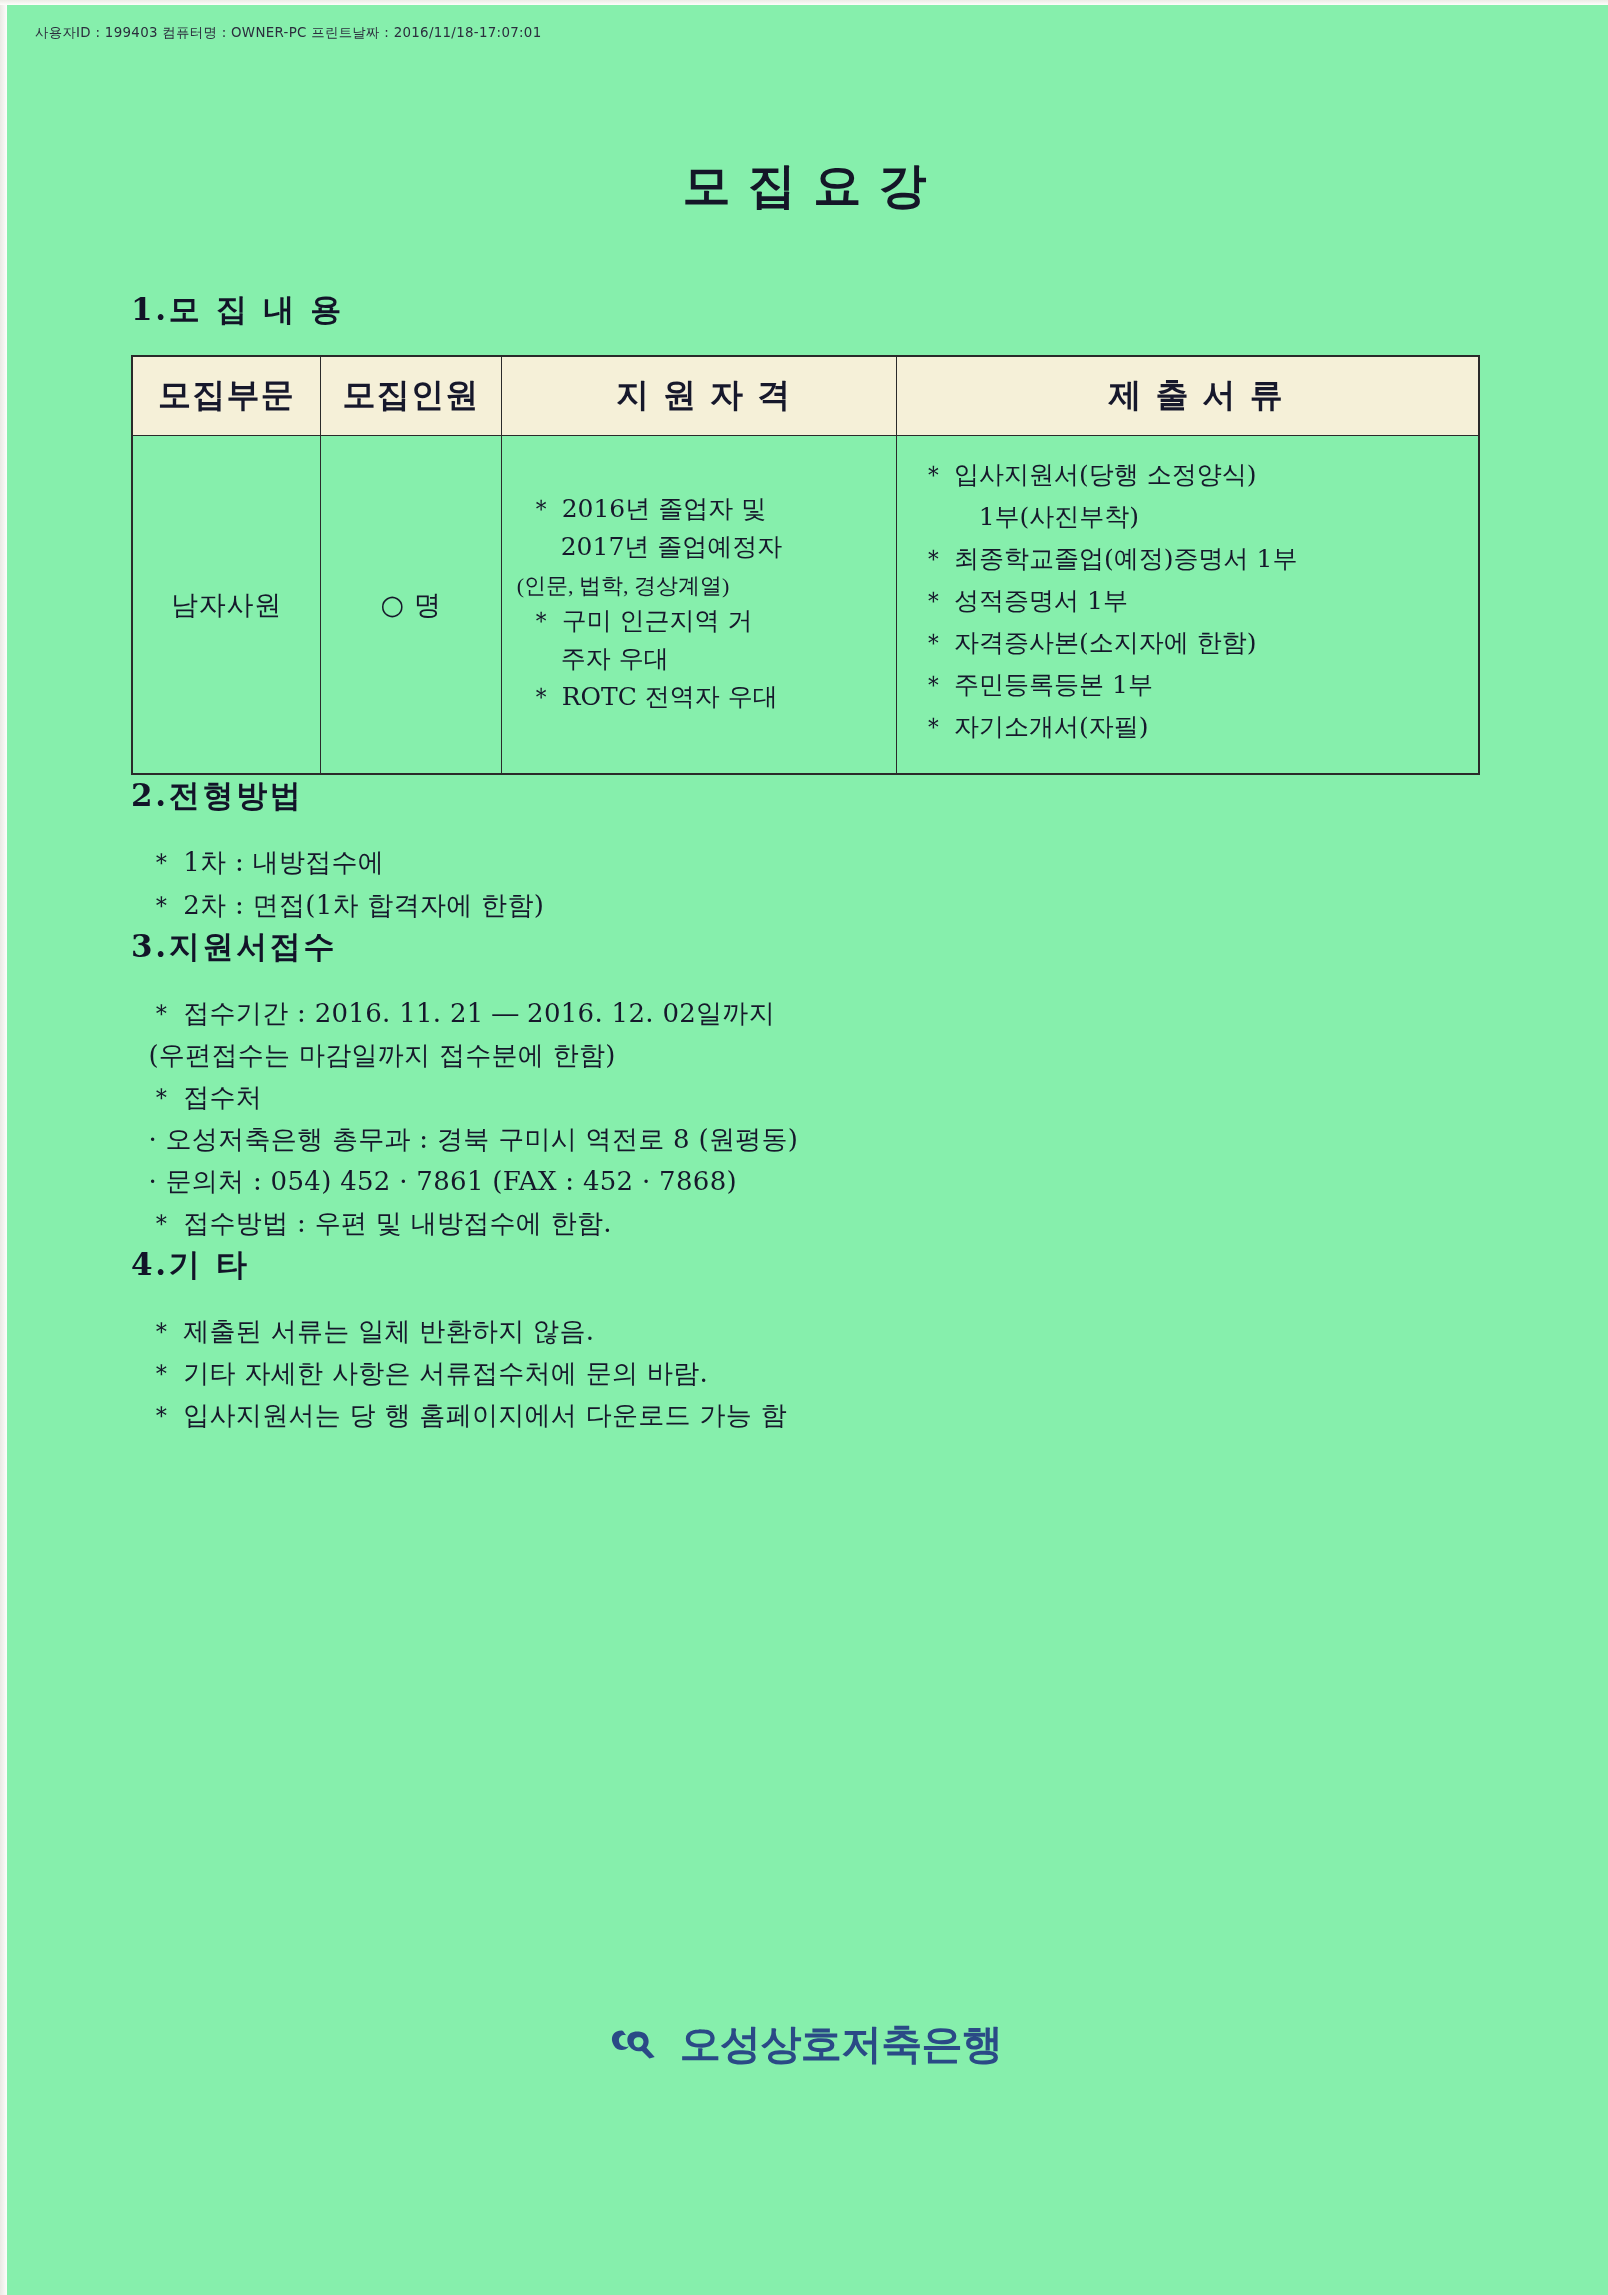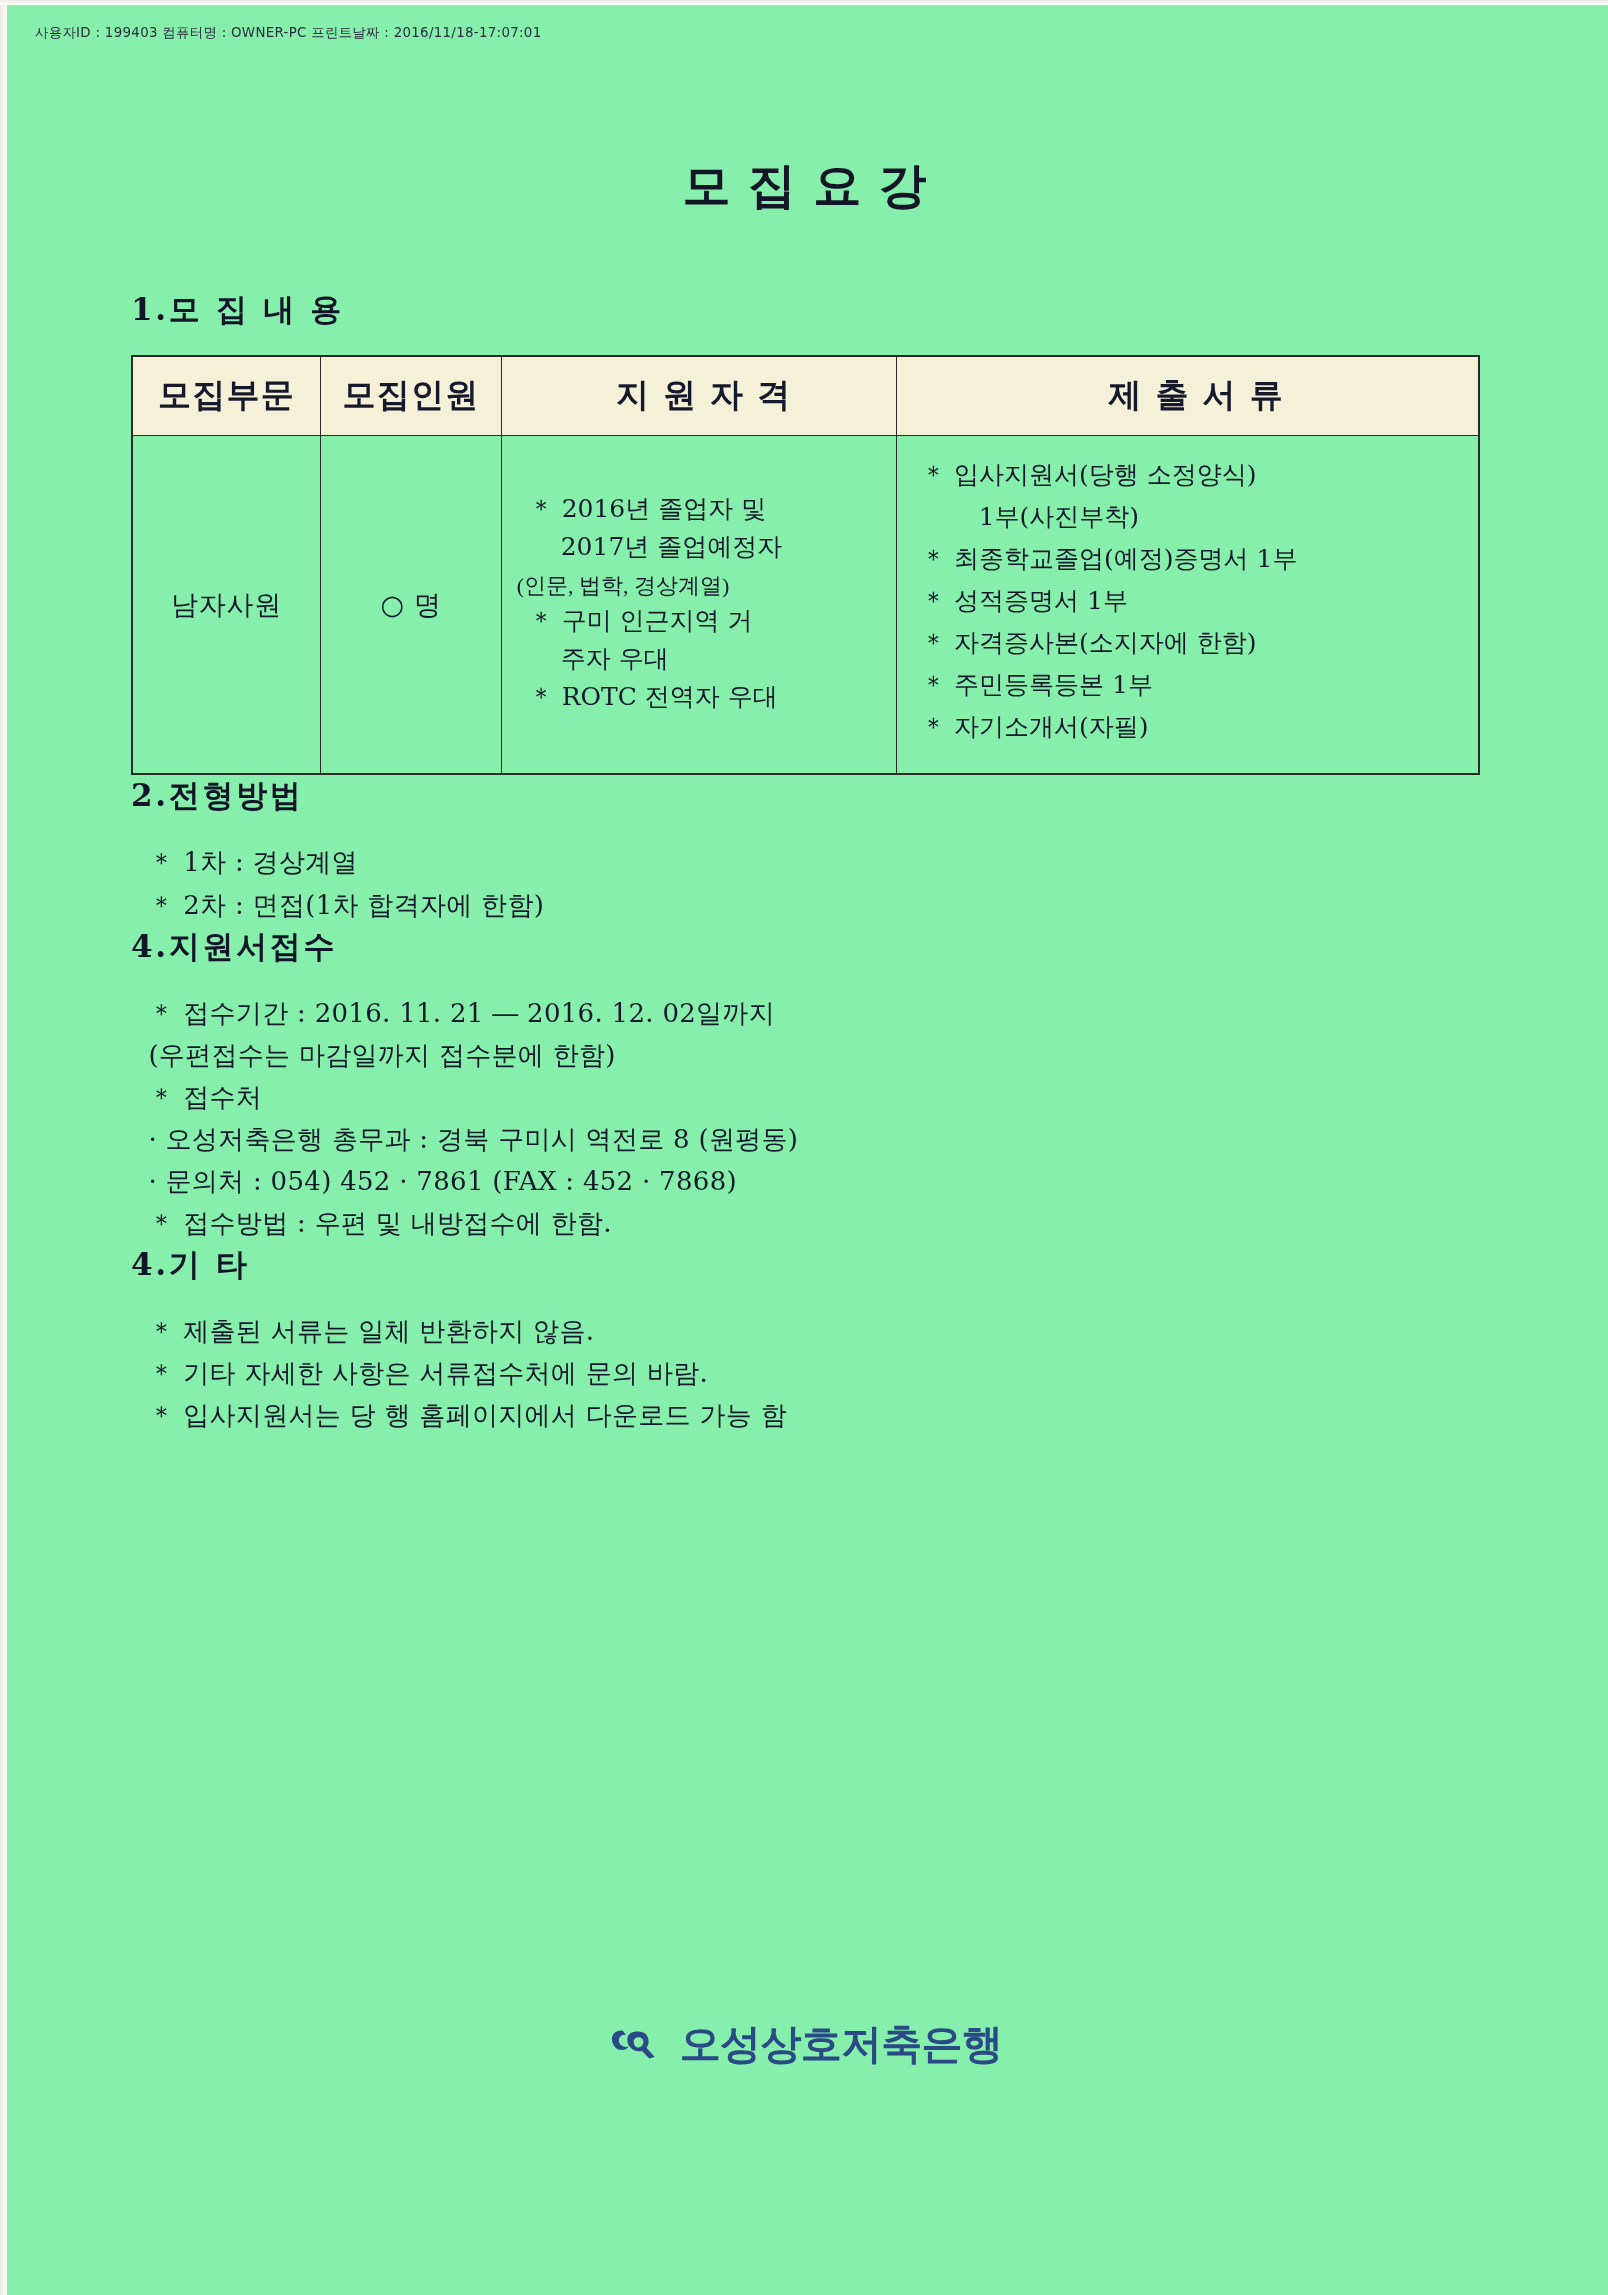--- a/index.html
+++ b/index.html
@@ -219,25 +219,25 @@
             <span class="d-item">＊ 자격증사본(소지자에  한함)</span>
             <span class="d-item">＊ 주민등록등본  1부</span>
             <span class="d-item">＊ 자기소개서(자필)</span>
           </td>
         </tr>
       </tbody>
     </table>
 
     <h2 class="section sec-gap">2.전형방법</h2>
     <ul class="lines">
-      <li>＊ 1차 : 경상계열</li>
+      <li>＊ 1차 : 내방접수에</li>
       <li>＊ 2차 : 면접(1차 합격자에 한함)</li>
     </ul>
 
-    <h2 class="section sec-gap">4.지원서접수</h2>
+    <h2 class="section sec-gap">3.지원서접수</h2>
     <ul class="lines">
       <li>＊ 접수기간 : 2016. 11. 21 ― 2016. 12. 02일까지</li>
       <li class="indent1">(우편접수는 마감일까지 접수분에 한함)</li>
       <li>＊ 접수처</li>
       <li class="indent2">· 오성저축은행 총무과 : 경북 구미시 역전로 8 (원평동)</li>
       <li class="indent2">· 문의처 : 054) 452 · 7861 (FAX : 452 · 7868)</li>
       <li>＊ 접수방법 : 우편 및 내방접수에 한함.</li>
     </ul>
 
     <h2 class="section sec-gap">4.기 타</h2>

